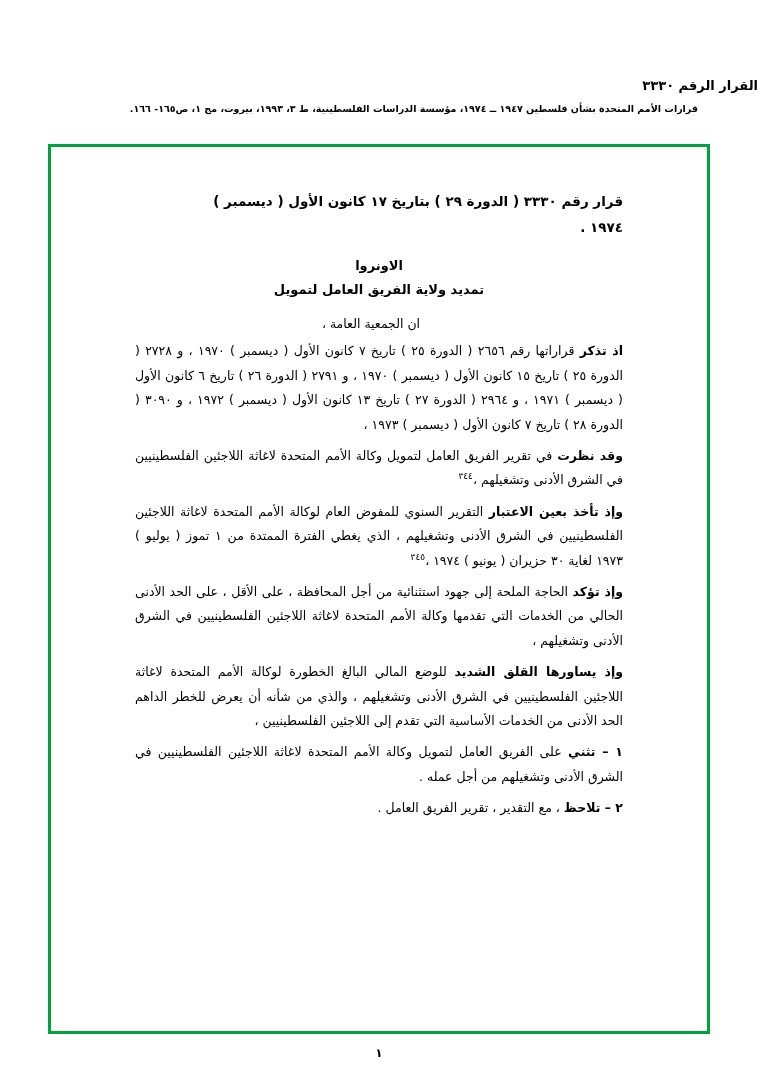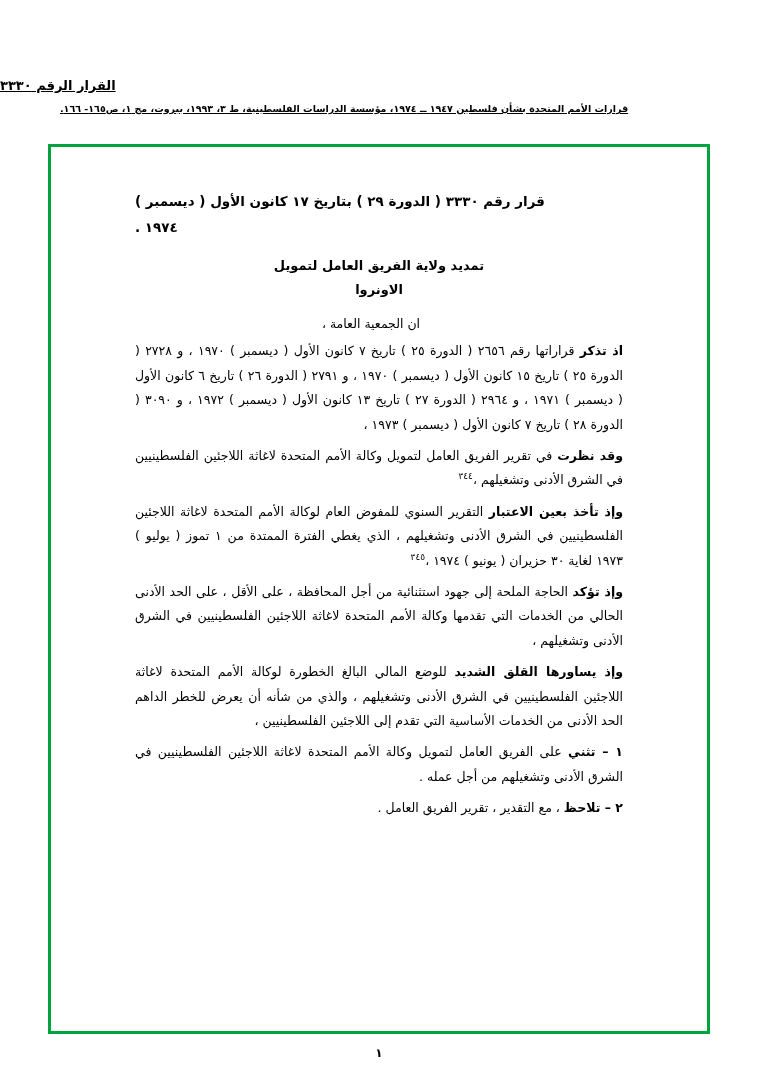--- a/index.html
+++ b/index.html
@@ -19,22 +19,21 @@
     position: absolute;
     inset: 0;
     background: #ffffff;
   }
   
   .doc-header {
     position: absolute;
     top: 78px;
     left: 0;
     right: 0;
-    text-align: left;
-    text-decoration: underline;
+    text-align: right;
   }
   .doc-title {
     font-size: 13px;
     font-weight: bold;
     letter-spacing: 0.5px;
     margin-bottom: 9px;
   }
   .doc-source {
     font-size: 9.5px;
     font-weight: bold;
@@ -56,21 +55,21 @@
     position: absolute;
     top: 0; left: 0; right: 0; bottom: 0;
     padding: 26px 84px 0 84px;
     box-sizing: border-box;
   }
   
   .res-head {
     font-size: 13.5px;
     font-weight: bold;
     line-height: 1.9;
-    text-align: left;
+    text-align: right;
     margin: 16px 0 0 0;
   }
   .res-head .ln2 {
     display: block;
   }
   .res-subject {
     font-size: 13px;
     font-weight: bold;
     text-align: center;
     line-height: 1.85;
@@ -143,22 +142,22 @@
 
   <div class="frame">
     <div class="frame-inner">
 
       <div class="res-head">
         <span>قرار رقم ٣٣٣٠ ( الدورة ٢٩ ) بتاريخ ١٧ كانون الأول ( ديسمبر )</span>
         <span class="ln2">١٩٧٤ .</span>
       </div>
 
       <div class="res-subject">
+        <div>الاونروا</div>
         <div>تمديد ولاية الفريق العامل لتمويل</div>
-        <div>الاونروا</div>
       </div>
 
       <div class="assembly">ان الجمعية العامة ،</div>
 
       <p class="para first">
         <b>اذ تذكر</b><span> قراراتها رقم ٢٦٥٦ ( الدورة ٢٥ ) تاريخ ٧ كانون الأول ( ديسمبر ) ١٩٧٠ ، و ٢٧٢٨ ( الدورة ٢٥ ) تاريخ ١٥ كانون الأول ( ديسمبر ) ١٩٧٠ ، و ٢٧٩١ ( الدورة ٢٦ ) تاريخ ٦ كانون الأول ( ديسمبر ) ١٩٧١ ، و ٢٩٦٤ ( الدورة ٢٧ ) تاريخ ١٣ كانون الأول ( ديسمبر ) ١٩٧٢ ، و ٣٠٩٠ ( الدورة ٢٨ ) تاريخ ٧ كانون الأول ( ديسمبر ) ١٩٧٣ ،</span>
       </p>
 
       <p class="para">
         <b>وقد نظرت</b><span> في تقرير الفريق العامل لتمويل وكالة الأمم المتحدة لاغاثة اللاجئين الفلسطينيين في الشرق الأدنى وتشغيلهم ،</span><sup class="fn">٣٤٤</sup>

